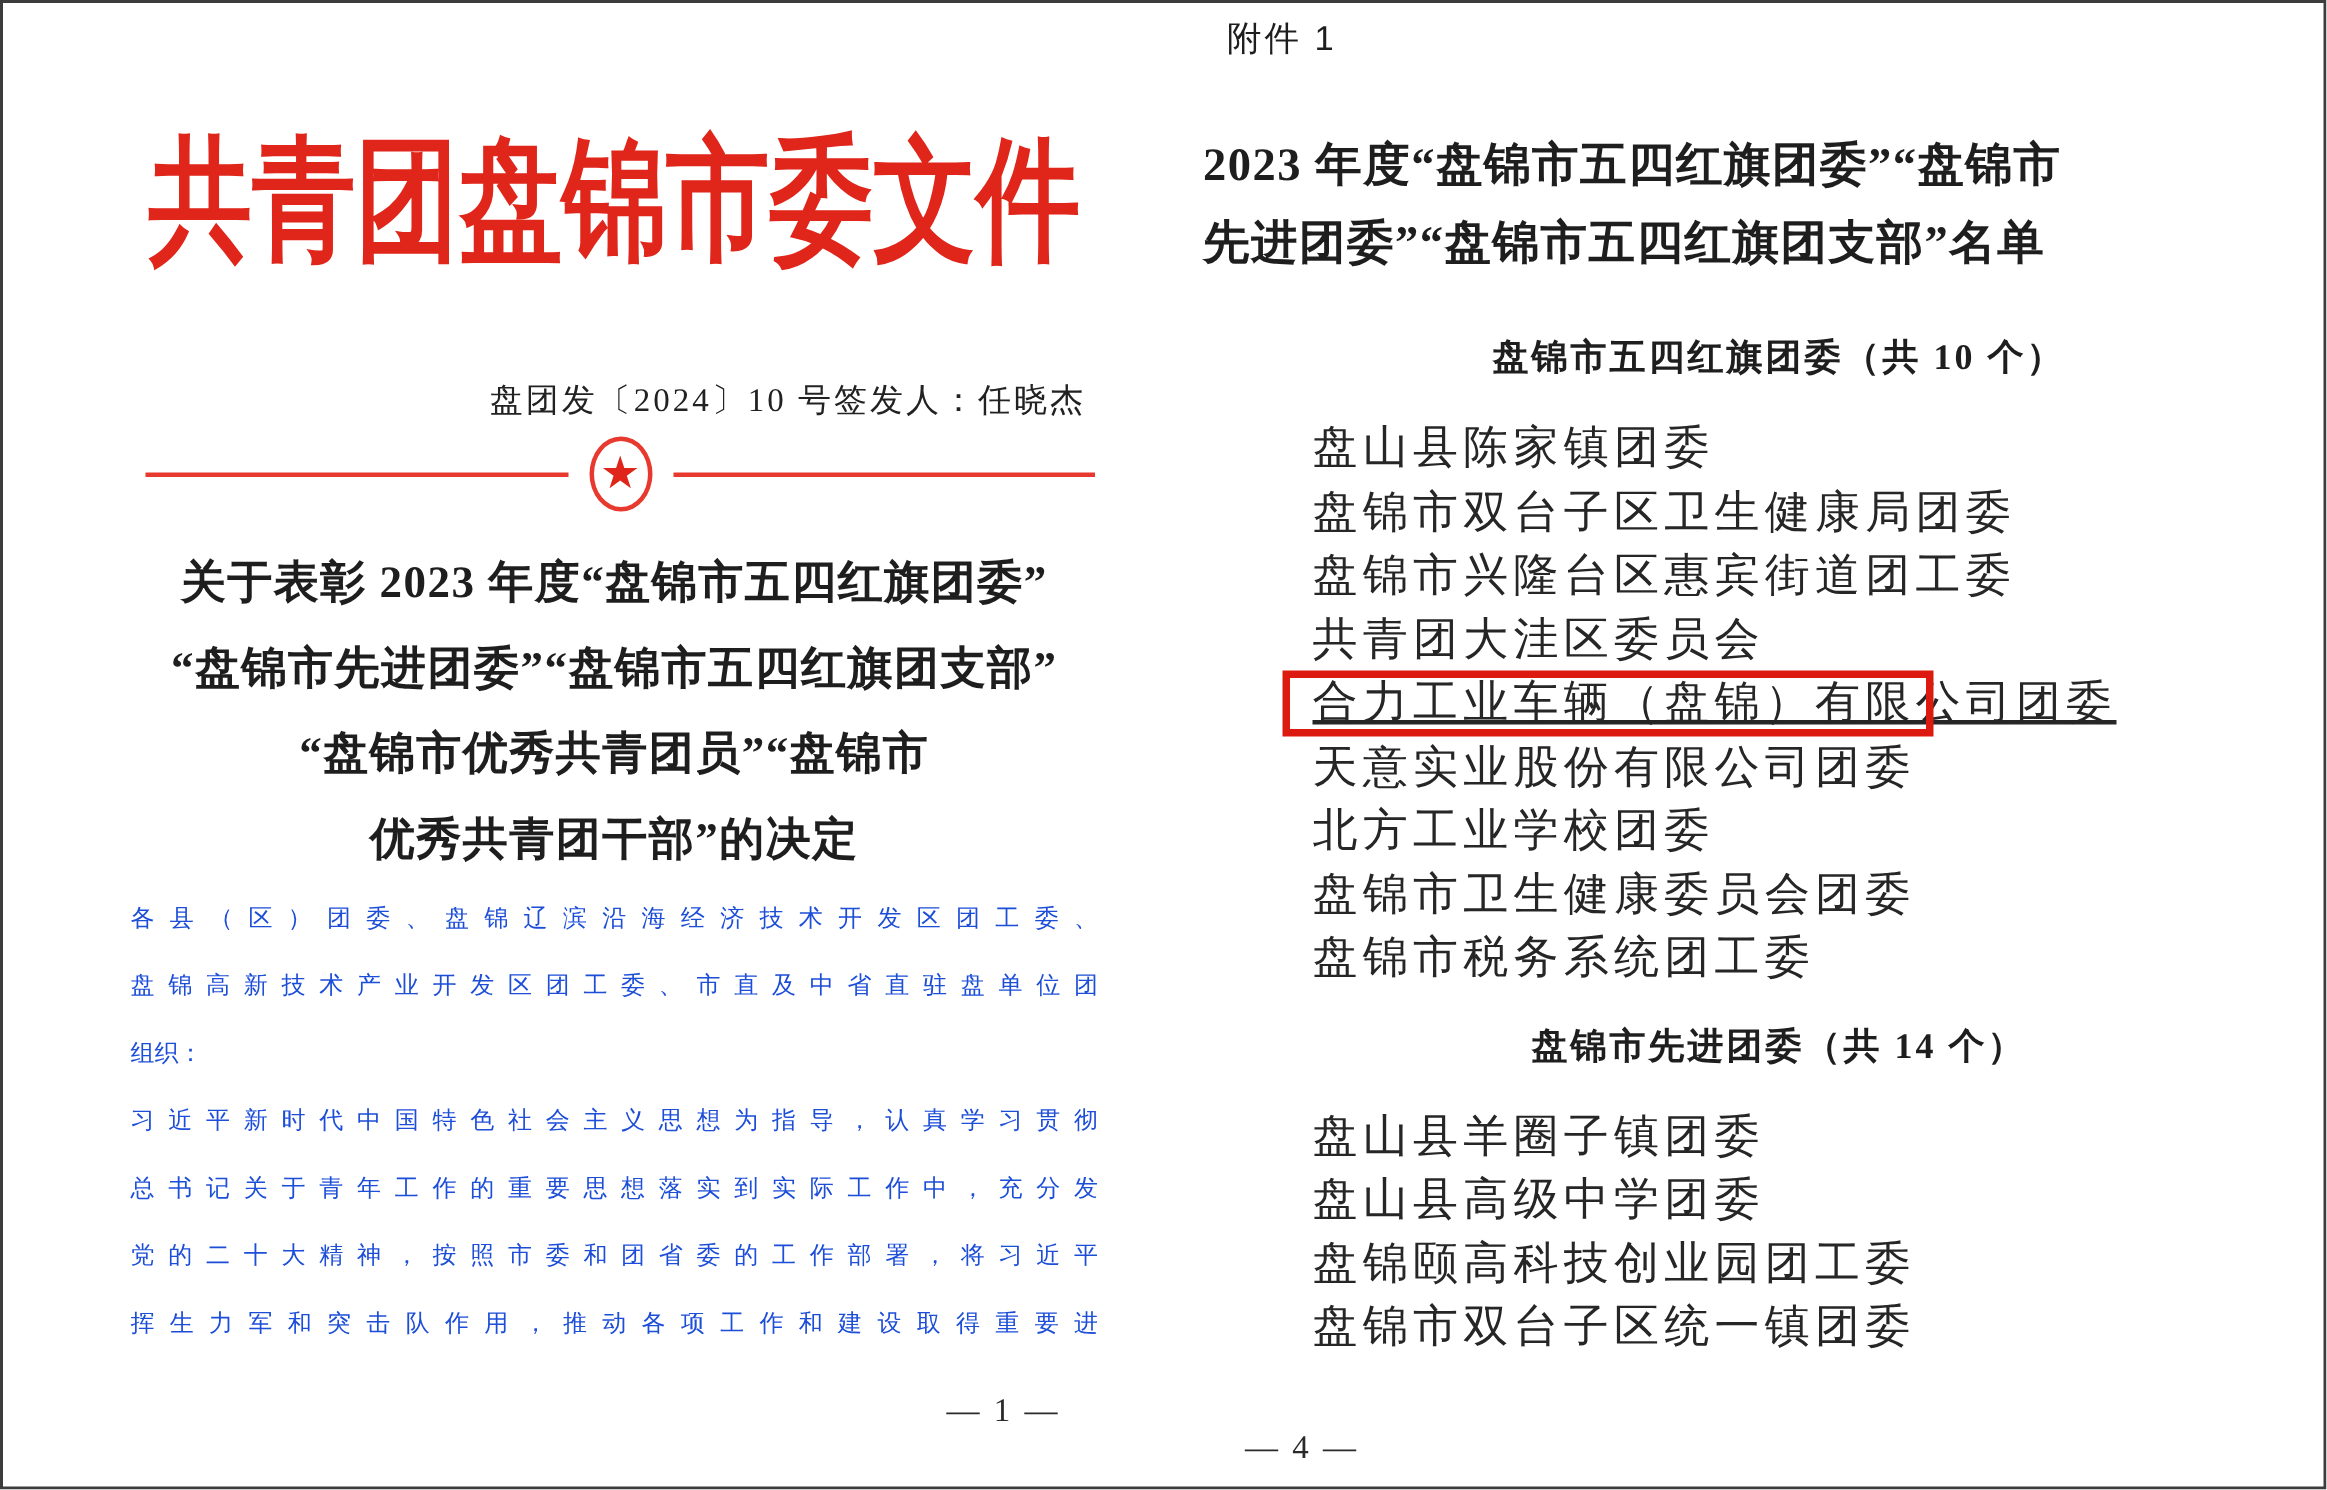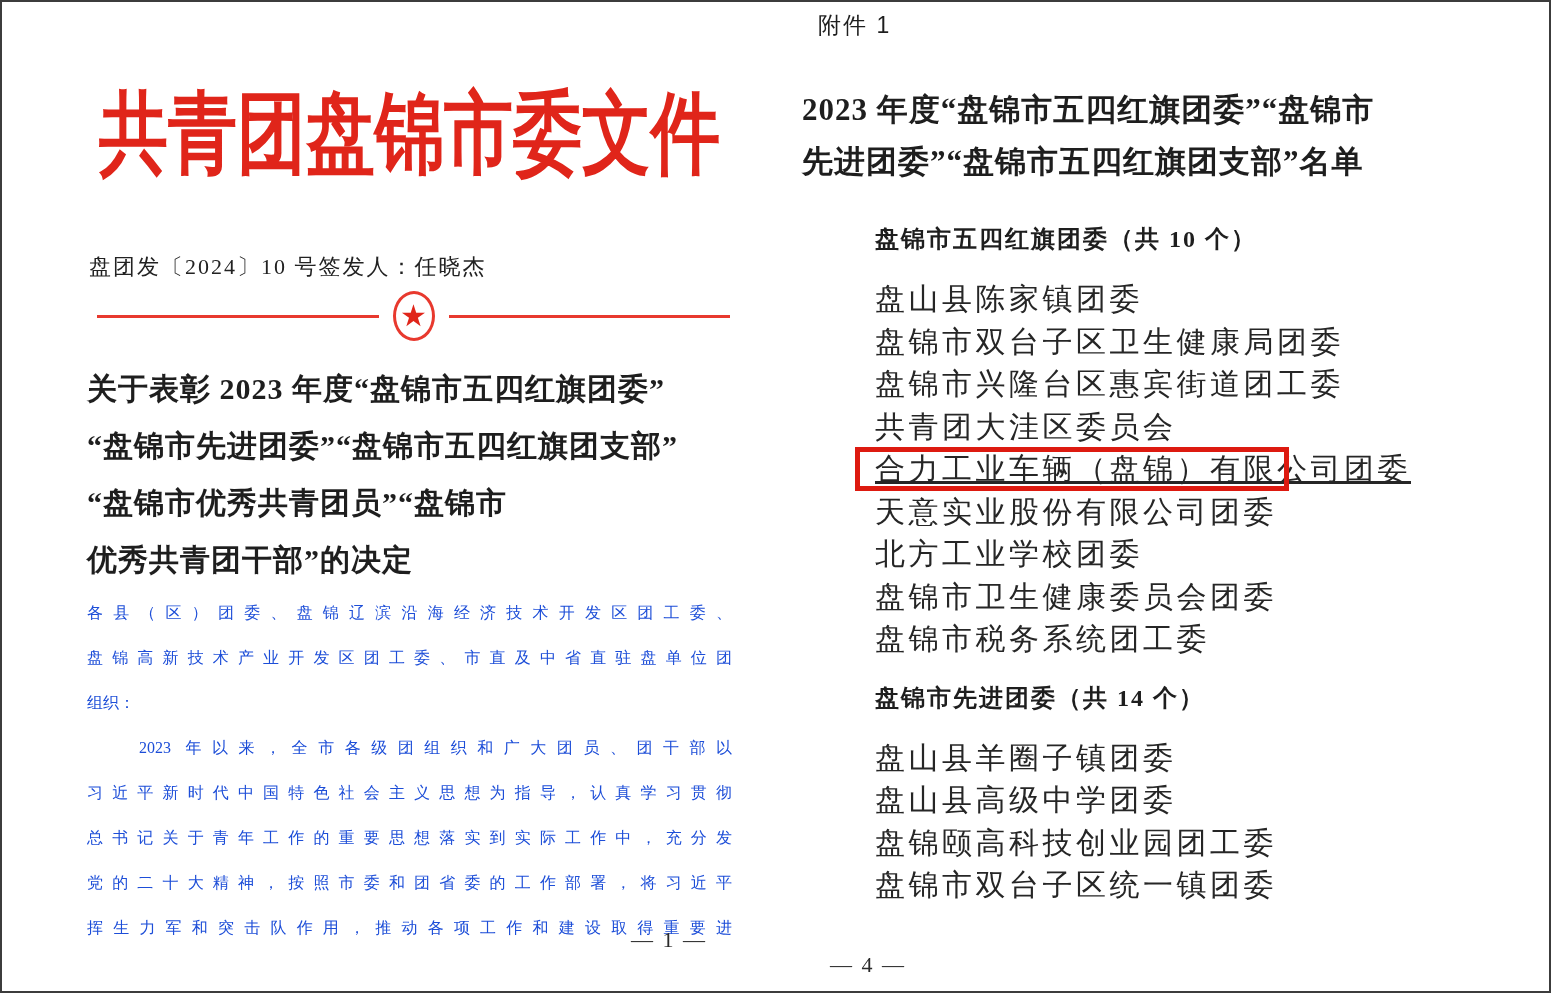--- a/index.html
+++ b/index.html
@@ -30,21 +30,21 @@
     color: #e0251a;
     white-space: nowrap;
     transform: scaleY(1.3);
     transform-origin: top center;
     letter-spacing: 0px;
   }
   .docnum-row {
     position: absolute;
     top: 250px; left: 2px; right: 8px;
     display: flex;
-    justify-content: flex-start;
+    justify-content: flex-end;
     font-size: 22px;
     letter-spacing: 2px;
   }
   .divider {
     position: absolute;
     top: 288px; left: 10px; right: 2px;
     height: 52px;
     display: flex;
     align-items: center;
   }
@@ -62,21 +62,21 @@
     align-items: center;
     justify-content: center;
     color: #e0251a;
     font-size: 30px;
     line-height: 1;
     font-family: "DejaVu Sans", sans-serif;
   }
   .doc-title {
     position: absolute;
     top: 358px; left: 0; right: 0;
-    text-align: left;
+    text-align: center;
     font-size: 30px;
     font-weight: bold;
     line-height: 57px;
     letter-spacing: 1px;
     color: #1e1e1e;
   }
   .left-body {
     position: absolute;
     top: 588px; left: 0; width: 645px;
     font-size: 16px;
@@ -126,20 +126,21 @@
     position: absolute;
     top: 222px; left: 73px; right: 0;
   }
   .section-header {
     font-size: 24px;
     font-weight: bold;
     line-height: 30px;
     letter-spacing: 2px;
     margin-bottom: 24px;
     color: #1e1e1e;
+    text-align: center;
   }
   .section-items { margin-bottom: 22px; }
   .list-item {
     font-size: 30px;
     line-height: 42.5px;
     letter-spacing: 3.5px;
     color: #262626;
     white-space: nowrap;
   }
   .list-item.boxed { position: relative; text-decoration: underline; }
@@ -175,21 +176,20 @@
         <div class="title-line">关于表彰 2023 年度“盘锦市五四红旗团委”</div>
         <div class="title-line">“盘锦市先进团委”“盘锦市五四红旗团支部”</div>
         <div class="title-line">“盘锦市优秀共青团员”“盘锦市</div>
         <div class="title-line">优秀共青团干部”的决定</div>
       </div>
 
     <div class="left-body" id="left-body">
         <div class="body-line stretch">各县（区）团委、盘锦辽滨沿海经济技术开发区团工委、</div>
         <div class="body-line stretch">盘锦高新技术产业开发区团工委、市直及中省直驻盘单位团</div>
         <div class="body-line">组织：</div>
-        <div class="body-line stretch indent">2023 年以来，全市各级团组织和广大团员、团干部以</div>
         <div class="body-line stretch">习近平新时代中国特色社会主义思想为指导，认真学习贯彻</div>
         <div class="body-line stretch">总书记关于青年工作的重要思想落实到实际工作中，充分发</div>
         <div class="body-line stretch">党的二十大精神，按照市委和团省委的工作部署，将习近平</div>
         <div class="body-line stretch">挥生力军和突击队作用，推动各项工作和建设取得重要进</div>
       </div>
 
     <div class="pagenum pagenum-left">— 1 —</div>
   </div>
 
   <div class="page page-right">

